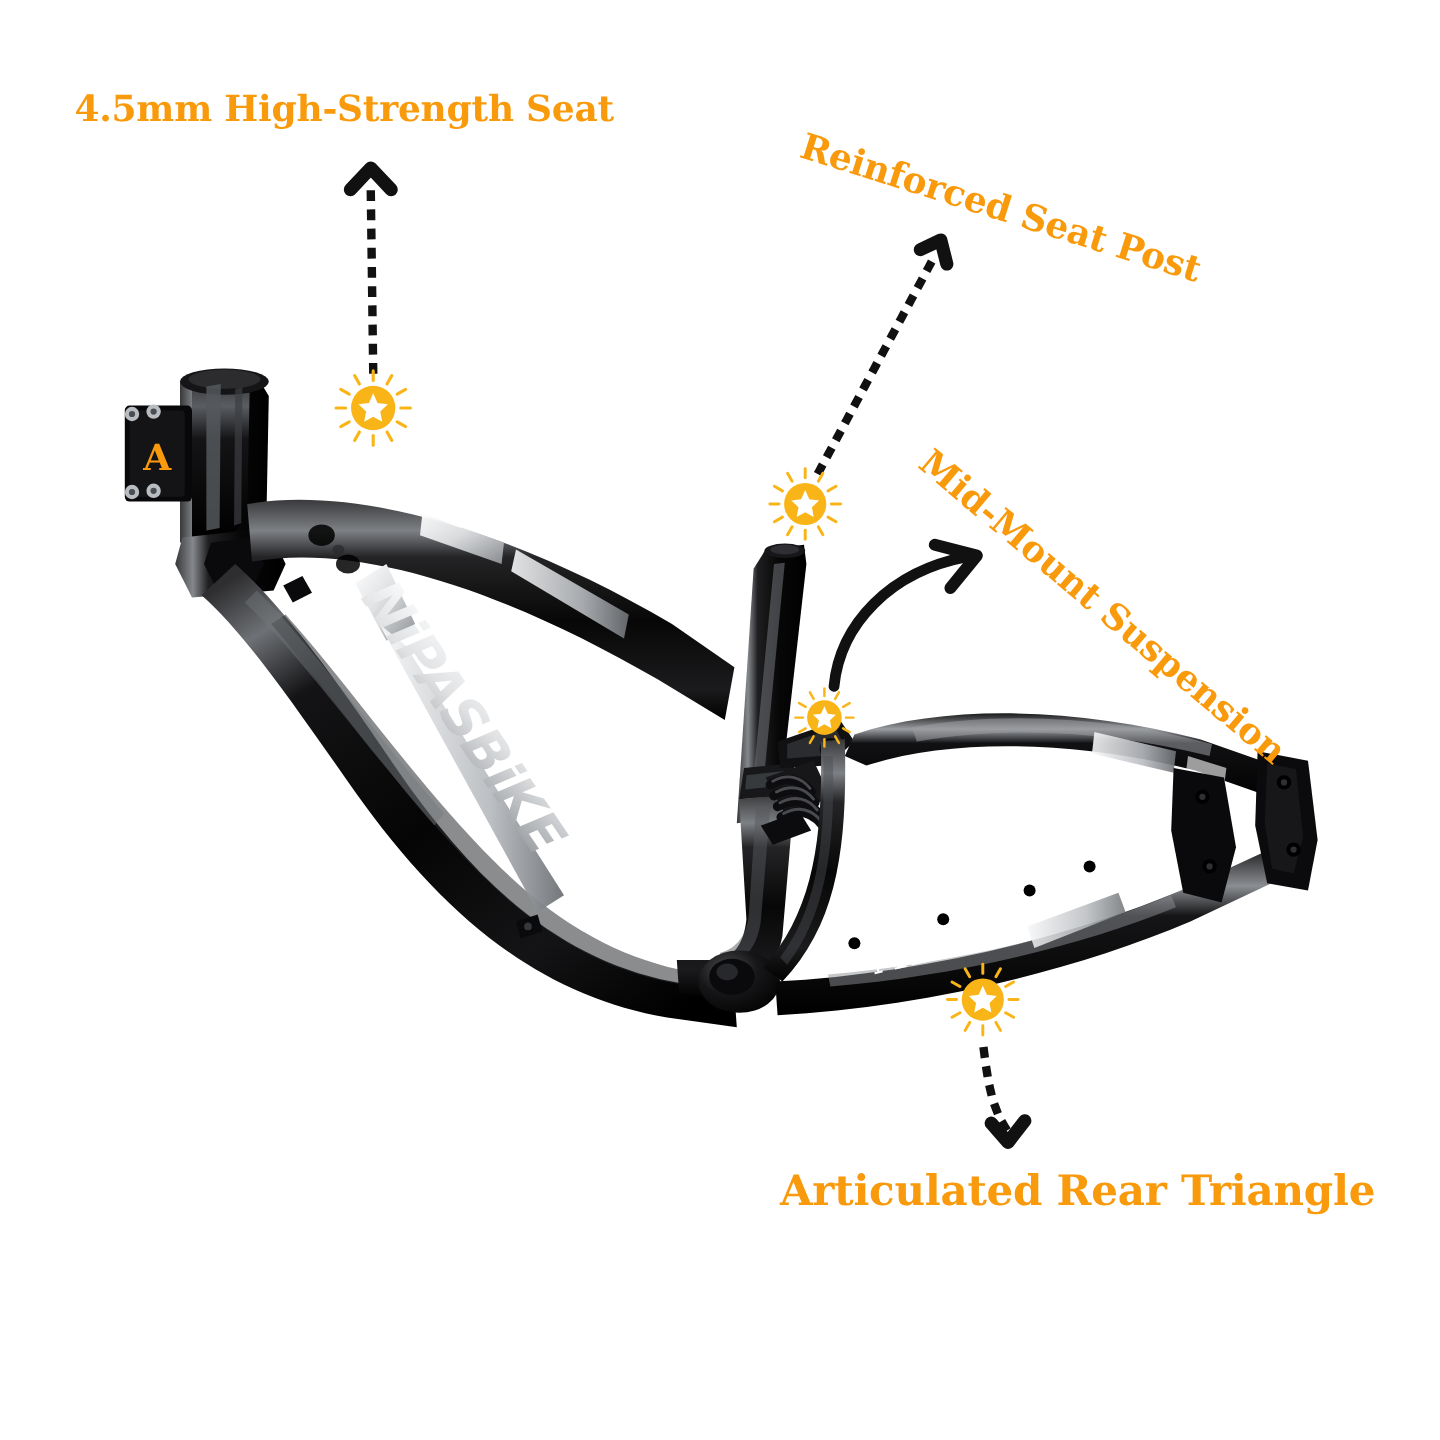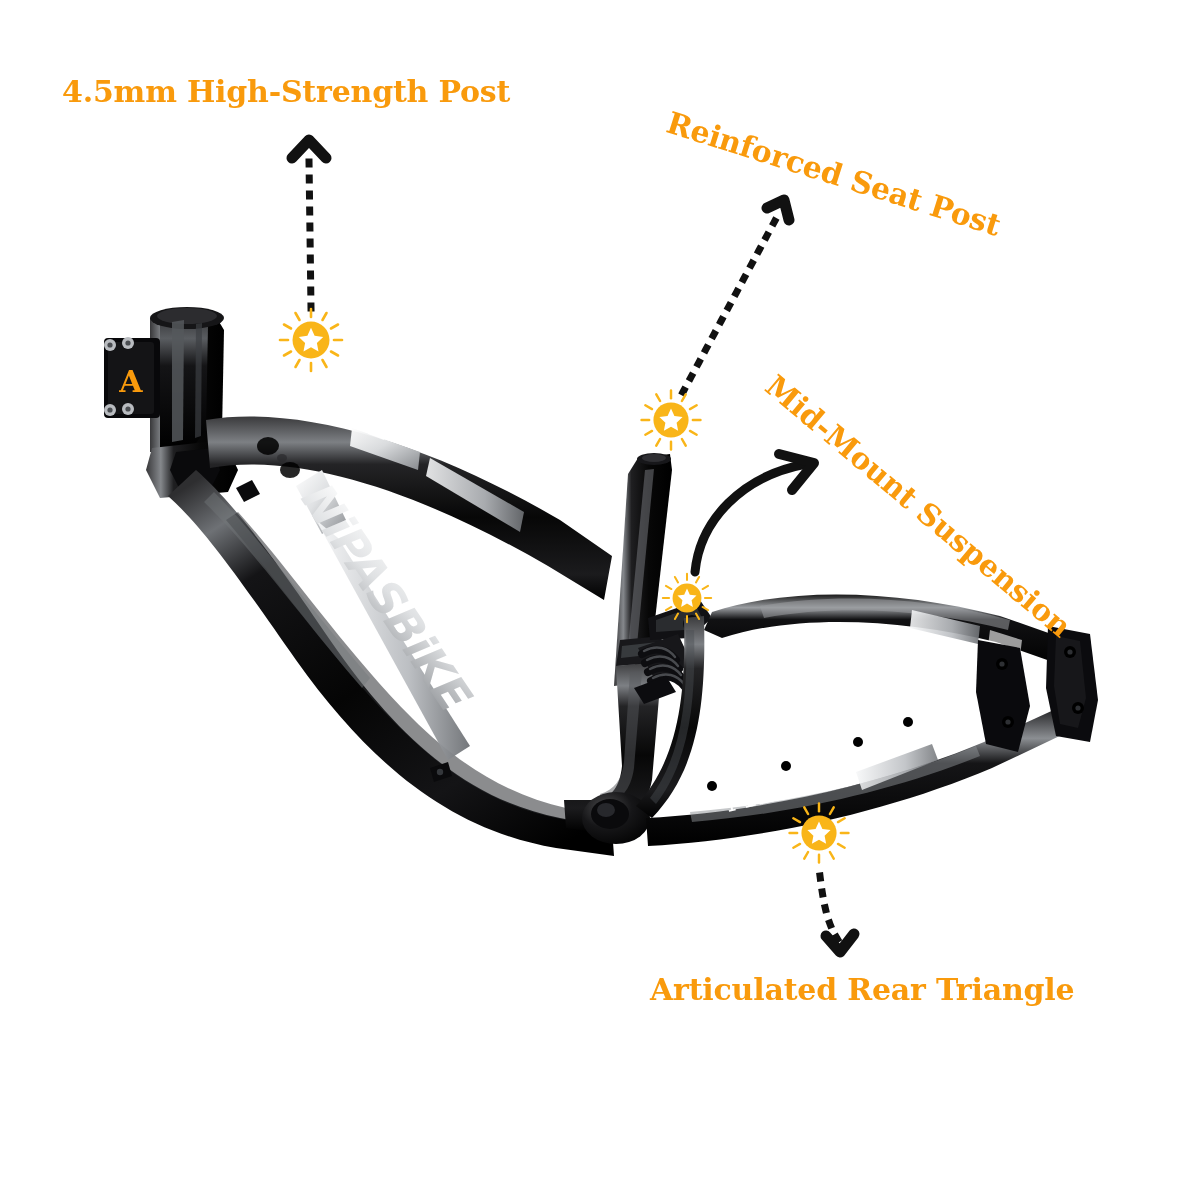--- a/index.html
+++ b/index.html
@@ -18,21 +18,21 @@
     white-space:nowrap;
     font-family:"DejaVu Serif", serif;
     font-weight:bold;
     color:#F99A0C;
     letter-spacing:-0.2px;
     user-select:none;
   }
   #label-alloy{ left:62px; top:74px; font-size:30px; transform-origin:0 50%; }
   #label-seatpost{ left:668px; top:104px; font-size:30px; transform:rotate(17.5deg); transform-origin:0 50%; }
   #label-suspension{ left:770px; top:364px; font-size:30px; transform:rotate(40deg); transform-origin:0 50%; }
-  #label-rear{ left:650px; top:972px; font-size:30px; transform-origin:0 50%; }
+  #label-rear{ left:650px; top:972px; font-size:35px; transform-origin:0 50%; }
 </style>
 </head>
 <body>
 
 <div id="stage">
 
   <svg class="layer" viewBox="0 0 1200 1200">
     <defs>
       <linearGradient id="tubeGloss" x1="0" y1="0" x2="0" y2="1">
         <stop offset="0%" stop-color="#3a3a3c"></stop>
@@ -309,21 +309,21 @@
       <use href="#starBadge" transform="translate(671,420) scale(0.95)"></use>
     </g>
     <g>
       <use href="#starBadge" transform="translate(687,598) scale(0.78)"></use>
     </g>
     <g>
       <use href="#starBadge" transform="translate(819,833) scale(0.95)"></use>
     </g>
   </svg>
 
-  <div class="callout-label" id="label-alloy">4.5mm High-Strength Post</div>
+  <div class="callout-label" id="label-alloy">4.5mm High-Strength Seat</div>
 
   <div class="callout-label" id="label-seatpost">Reinforced Seat Post</div>
 
   <div class="callout-label" id="label-suspension">Mid-Mount Suspension</div>
 
   <div class="callout-label" id="label-rear">Articulated Rear Triangle</div>
 
 </div>
 
 </body></html>

